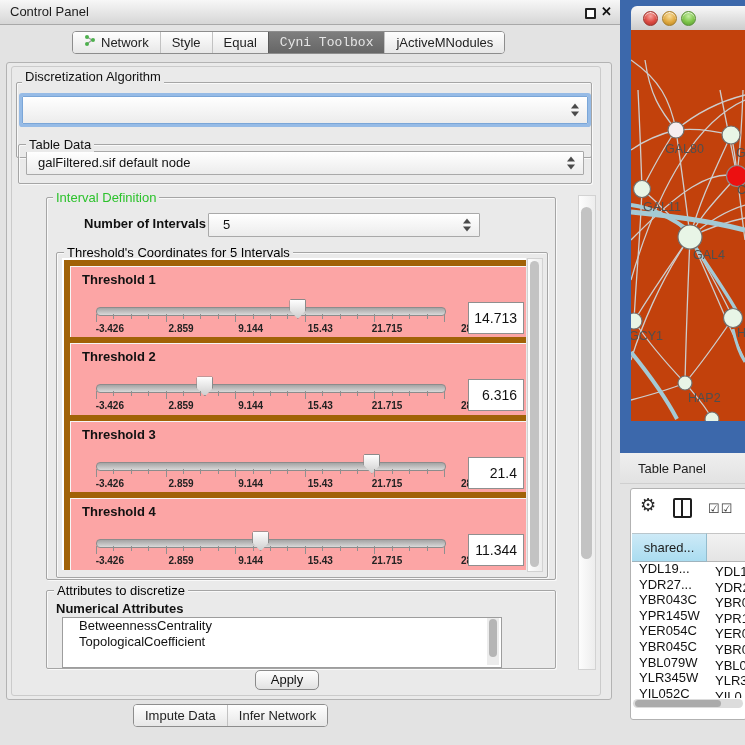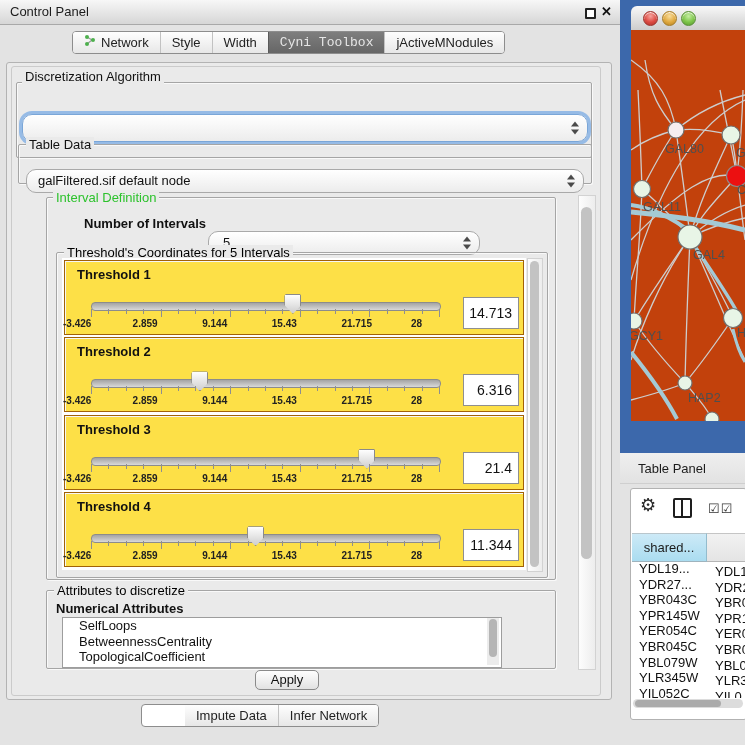--- a/index.html
+++ b/index.html
@@ -15,60 +15,60 @@
   .float-ico{left:585px;top:8px;width:7px;height:7px;border:2px solid #222;border-radius:1px;background:#fff;}
   .close-ico{left:601px;top:4px;font-size:13px;font-weight:bold;color:#111;cursor:default;}
 
   
   .tabbar{display:flex;height:21px;border:1px solid #8d8d8d;border-radius:4px;overflow:hidden;background:#fff;}
   .seg{padding:0 11px;line-height:21px;font-size:13px;color:#222;
        background:linear-gradient(#fefefe,#e7e7e7);display:flex;align-items:center;gap:5px;white-space:nowrap;}
   .seg+.seg{border-left:1px solid #c2c2c2;}
   .seg.sel{background:linear-gradient(#7e7e7e,#666);color:#e6e6e6;border-left-color:#5a5a5a;font-family:Liberation Mono, monospace;}
   .top-tabs{left:72px;top:31px;}
-  .bottom-tabs{left:141px;top:704px;padding-left:43px;}
+  .bottom-tabs{left:133px;top:704px;}
 
   
   .mainpanel{left:6px;top:62px;width:604px;height:636px;background:#eaeaea;
     border:1px solid #b3b3b3;border-radius:3px;}
   .innerpanel{left:11px;top:66px;width:588px;height:628px;border:1px solid #cbcbcb;border-radius:3px;}
   .group{border:1px solid #a5a5a5;border-radius:2px;box-shadow:1px 1px 0 rgba(255,255,255,.7), inset 1px 1px 0 rgba(255,255,255,.7);}
   .gtitle{font-size:13px;background:#eaeaea;padding:0 3px;white-space:nowrap;color:#111;}
   .gtitle.green{color:#2cc22c;}
   .gtitle.blue{color:#000000;}
 
   
-  .combo{background:linear-gradient(#ffffff,#ececec);border:1px solid #a9a9a9;border-radius:10px;font-size:13px;color:#111;margin-top:18px;}
+  .combo{background:linear-gradient(#ffffff,#ececec);border:1px solid #a9a9a9;border-radius:1px;font-size:13px;color:#111;}
   .combo .txt{padding-left:11px;display:block;overflow:hidden;white-space:nowrap;}
   .spinner{position:absolute;right:8px;top:50%;transform:translateY(-50%);}
   .spin-up{width:0;height:0;border-left:4px solid transparent;border-right:4px solid transparent;border-bottom:5px solid #4a4a4a;margin-bottom:3px;}
   .spin-dn{width:0;height:0;border-left:4px solid transparent;border-right:4px solid transparent;border-top:5px solid #4a4a4a;}
   .focusring{box-shadow:0 0 0 3px rgba(105,162,227,.65);border-color:#7aa6d8;}
 
   
   .popup{left:13px;top:87px;width:564px;height:50px;background:#fff;border:1px solid #b9b9b9;
     box-shadow:0 5px 12px rgba(0,0,0,.38);z-index:60;}
   .popup-hint{left:0;right:0;top:2px;text-align:center;color:#b4b4b4;font-size:13px;}
   .popup-item{left:1px;font-size:13px;color:#111;padding-left:1px;white-space:nowrap;}
   .popup-item.b{font-weight:bold;}
 
   
   .thr-viewport{left:62px;top:258px;width:464px;height:312px;background:#fff;overflow:hidden;}
-  .thr{position:absolute;left:2px;width:458px;height:73px;background:#fde047;
-       border:1px solid #a16207;box-shadow:inset 1px 1px 0 #f6f6f6;}
+  .thr{position:absolute;left:2px;width:458px;height:73px;background:#fca5a5;
+       border:6px solid #a16207;box-shadow:inset 1px 1px 0 #f6f6f6;}
   .thr-title{position:absolute;left:12px;top:6px;font-size:13px;font-weight:bold;color:#111;}
   .sl-track{position:absolute;left:26px;top:41px;width:348px;height:7px;border-radius:4px;
     background:linear-gradient(#a4a4a4,#d9d9d9);border:1px solid #8c8c8c;}
   .sl-thumb{position:absolute;top:33px;width:15px;height:18px;
     background:linear-gradient(#fefefe,#cfcfcf);border:1px solid #8a8a8a;
     clip-path:polygon(8% 0,92% 0,100% 10%,100% 55%,50% 100%,0 55%,0 10%);cursor:pointer;}
   .ticks{position:absolute;left:0;top:48px;height:10px;width:100%;}
   .ticks i{position:absolute;top:0;width:1px;background:#8f8f8f;}
   .tlabels{position:absolute;left:0;top:57px;width:100%;height:12px;}
-  .tlabels b{position:absolute;width:56px;text-align:left;font-size:10px;font-weight:bold;color:#222;}
+  .tlabels b{position:absolute;width:56px;text-align:right;font-size:10px;font-weight:bold;color:#222;}
   .thr-value{position:absolute;left:398px;top:36px;width:46px;height:28px;border:1px solid #8f8f8f;
     background:#fff;font-size:14px;text-align:right;padding-right:6px;color:#111;font-family:"Liberation Sans",sans-serif;}
 
   
   .vscroll{background:linear-gradient(90deg,#fdfdfd,#ededed);border:1px solid #d2d2d2;}
   .vthumb{position:absolute;background:#c3c3c3;border-radius:6px;}
   .hscroll{background:#dcdcdc;border-radius:5px;}
   .hthumb{position:absolute;background:#ababab;border-radius:4px;}
 
   
@@ -129,21 +129,21 @@
             <circle cx="3" cy="10" r="2" fill="#4db04d"></circle>
           <circle cx="9" cy="6" r="2" fill="#4db04d"></circle>
         </svg>
       </span>
       <span>Network</span>
     </div>
     <div class="seg">
         <span>Style</span>
       </div>
     <div class="seg">
-        <span>Width</span>
+        <span>Equal</span>
       </div>
     <div class="seg sel">
         <span>Cyni Toolbox</span>
       </div>
     <div class="seg">
         <span>jActiveMNodules</span>
       </div>
   </div>
 
   <div class="abs mainpanel"></div>
@@ -335,21 +335,20 @@
       </div>
     </div>
   <div class="abs vscroll" style="left:527px;top:258px;width:14px;height:312px;">
     <div class="vthumb" style="left:2px;top:2px;width:9px;height:306px;"></div>
   </div>
 
   <div class="abs group" style="left:46px;top:590px;width:508px;height:77px;"></div>
   <div class="abs gtitle blue" style="left:54px;top:583px;">Attributes to discretize</div>
   <div class="abs" style="left:56px;top:601px;font-size:13px;font-weight:bold;color:#111;">Numerical Attributes</div>
   <div class="abs attr-list">
-      <div class="attr-item">SelfLoops</div>
       <div class="attr-item">BetweennessCentrality</div>
       <div class="attr-item">TopologicalCoefficient</div>
     </div>
   <div class="abs vscroll" style="left:487px;top:618px;width:12px;height:47px;border:none;background:#ececec;">
     <div class="vthumb" style="left:2px;top:1px;width:8px;height:38px;background:#b5b5b5;"></div>
   </div>
 
   <div class="abs vscroll" style="left:578px;top:195px;width:16px;height:473px;">
     <div class="vthumb" style="left:2px;top:11px;width:11px;height:352px;"></div>
   </div>

